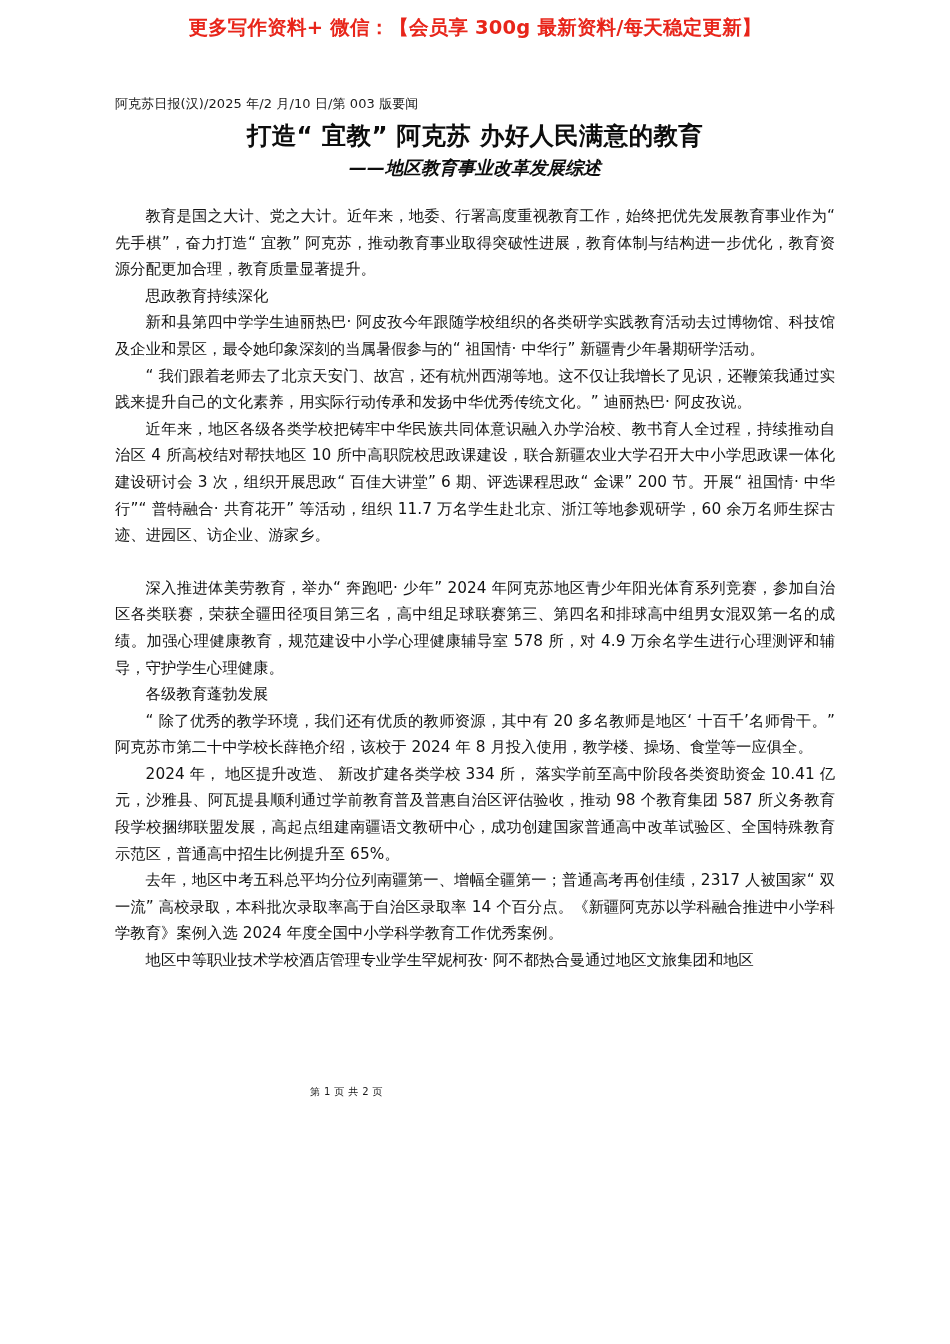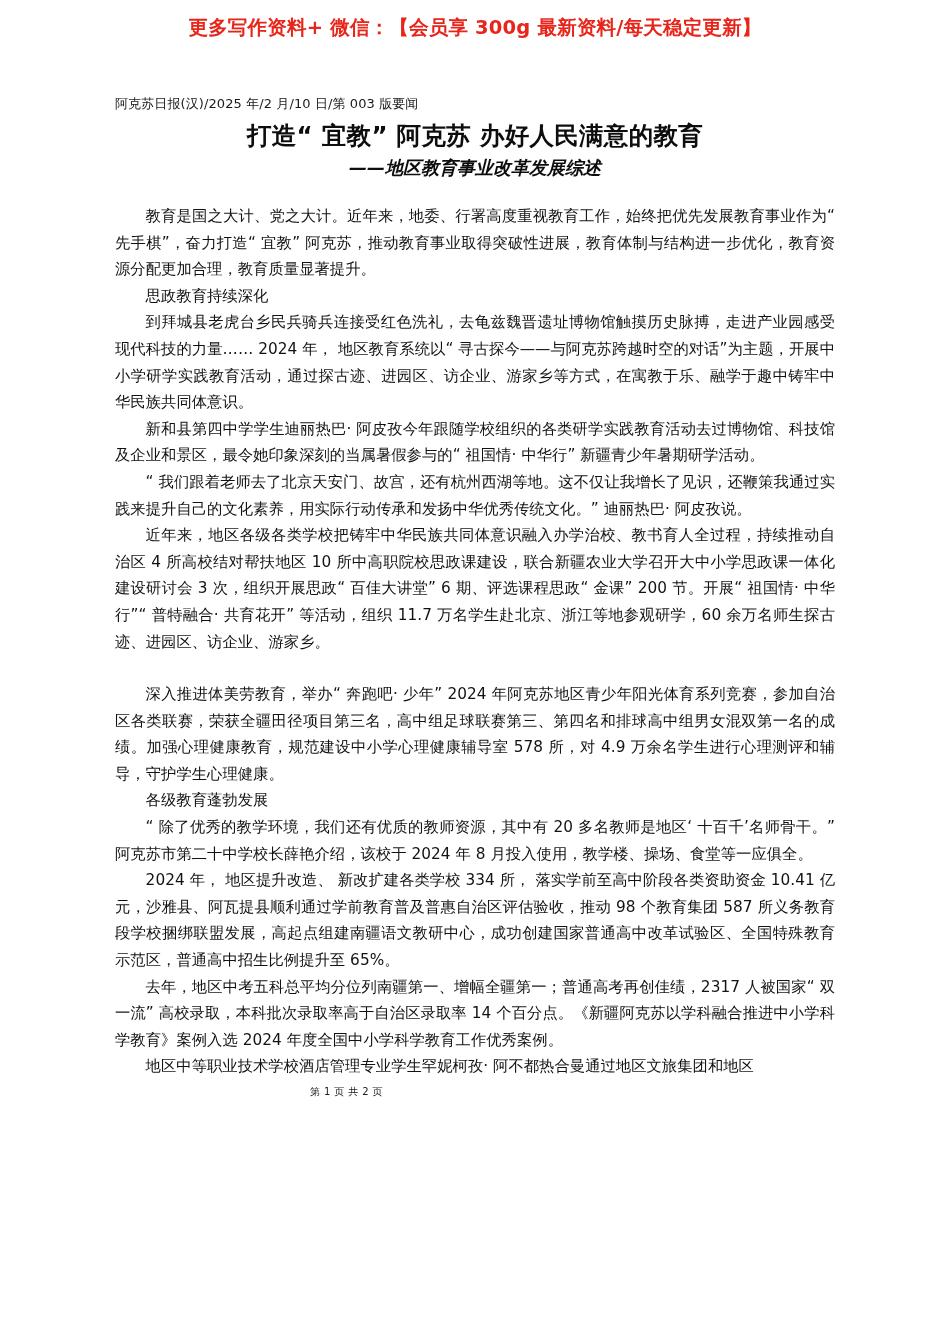--- a/index.html
+++ b/index.html
@@ -148,21 +148,20 @@
     <div class="source-line">阿克苏日报(汉)/2025 年/2 月/10 日/第 003 版要闻</div>
 
     <div class="headline">打造“ 宜教” 阿克苏  办好人民满意的教育</div>
 
     <div class="subhead">——地区教育事业改革发展综述</div>
 
 
     <div class="body-text" id="body-text">
         <p class="para indent">教育是国之大计、党之大计。近年来，地委、行署高度重视教育工作，始终把优先发展教育事业作为“ 先手棋”，奋力打造“ 宜教” 阿克苏，推动教育事业取得突破性进展，教育体制与结构进一步优化，教育资源分配更加合理，教育质量显著提升。</p>
         <p class="para indent">思政教育持续深化</p>
-        <p class="para indent">到拜城县老虎台乡民兵骑兵连接受红色洗礼，去龟兹魏晋遗址博物馆触摸历史脉搏，走进产业园感受现代科技的力量…… 2024 年， 地区教育系统以“ 寻古探今——与阿克苏跨越时空的对话”为主题，开展中小学研学实践教育活动，通过探古迹、进园区、访企业、游家乡等方式，在寓教于乐、融学于趣中铸牢中华民族共同体意识。</p>
         <p class="para indent">新和县第四中学学生迪丽热巴· 阿皮孜今年跟随学校组织的各类研学实践教育活动去过博物馆、科技馆及企业和景区，最令她印象深刻的当属暑假参与的“ 祖国情· 中华行” 新疆青少年暑期研学活动。</p>
         <p class="para indent">“ 我们跟着老师去了北京天安门、故宫，还有杭州西湖等地。这不仅让我增长了见识，还鞭策我通过实践来提升自己的文化素养，用实际行动传承和发扬中华优秀传统文化。” 迪丽热巴· 阿皮孜说。</p>
         <p class="para indent">近年来，地区各级各类学校把铸牢中华民族共同体意识融入办学治校、教书育人全过程，持续推动自治区 4 所高校结对帮扶地区 10 所中高职院校思政课建设，联合新疆农业大学召开大中小学思政课一体化建设研讨会 3 次，组织开展思政“ 百佳大讲堂” 6 期、评选课程思政“ 金课” 200 节。开展“ 祖国情· 中华行”“ 普特融合· 共育花开” 等活动，组织 11.7 万名学生赴北京、浙江等地参观研学，60 余万名师生探古迹、进园区、访企业、游家乡。</p>
         <p class="para indent blank-before">深入推进体美劳教育，举办“ 奔跑吧· 少年” 2024 年阿克苏地区青少年阳光体育系列竞赛，参加自治区各类联赛，荣获全疆田径项目第三名，高中组足球联赛第三、第四名和排球高中组男女混双第一名的成绩。加强心理健康教育，规范建设中小学心理健康辅导室 578 所，对 4.9 万余名学生进行心理测评和辅导，守护学生心理健康。</p>
         <p class="para indent">各级教育蓬勃发展</p>
         <p class="para indent">“ 除了优秀的教学环境，我们还有优质的教师资源，其中有 20 多名教师是地区‘ 十百千’名师骨干。” 阿克苏市第二十中学校长薛艳介绍，该校于 2024 年 8 月投入使用，教学楼、操场、食堂等一应俱全。</p>
         <p class="para indent">2024 年， 地区提升改造、 新改扩建各类学校 334 所， 落实学前至高中阶段各类资助资金 10.41 亿元，沙雅县、阿瓦提县顺利通过学前教育普及普惠自治区评估验收，推动 98 个教育集团 587 所义务教育段学校捆绑联盟发展，高起点组建南疆语文教研中心，成功创建国家普通高中改革试验区、全国特殊教育示范区，普通高中招生比例提升至 65%。</p>
         <p class="para indent">去年，地区中考五科总平均分位列南疆第一、增幅全疆第一；普通高考再创佳绩，2317 人被国家“ 双一流” 高校录取，本科批次录取率高于自治区录取率 14 个百分点。《新疆阿克苏以学科融合推进中小学科学教育》案例入选 2024 年度全国中小学科学教育工作优秀案例。</p>
         <p class="para indent">地区中等职业技术学校酒店管理专业学生罕妮柯孜· 阿不都热合曼通过地区文旅集团和地区</p>
       </div>

